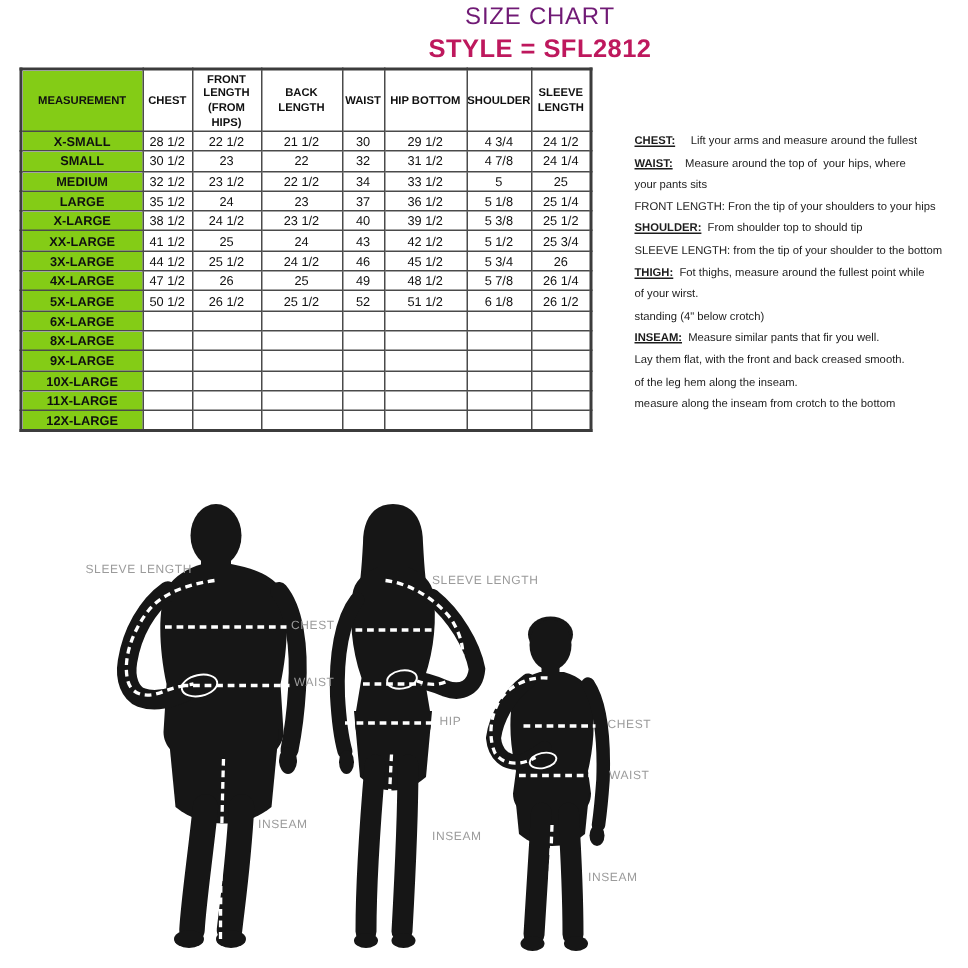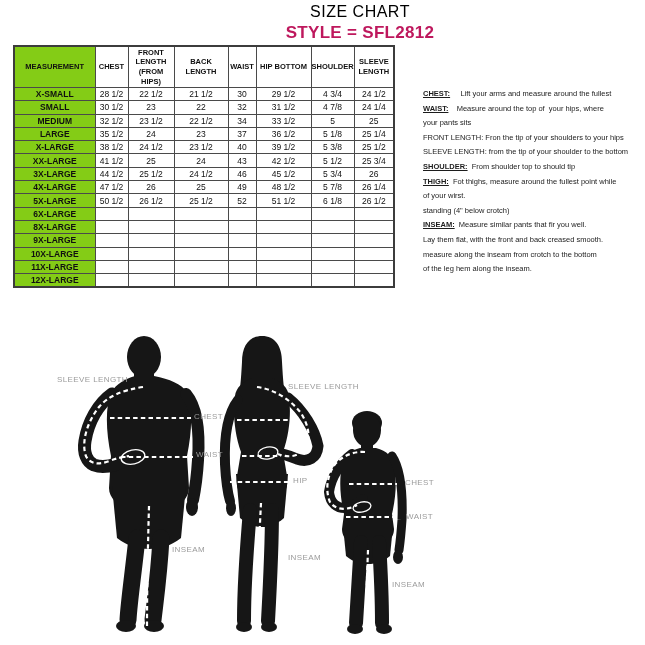--- a/index.html
+++ b/index.html
@@ -2,21 +2,21 @@
 <html><head>
 <meta charset="utf-8">
 <style>
   html,body{margin:0;padding:0;}
   body{
     width:645px;height:645px;position:relative;background:#ffffff;
     font-family:"Liberation Sans",sans-serif;color:#1a1a1a;overflow:hidden;
   }
   
   .title-wrap{position:absolute;left:225px;top:3px;width:270px;text-align:center;}
-  .title1{font-size:16px;color:#000000;letter-spacing:.5px;}
+  .title1{font-size:16px;color:#701a75;letter-spacing:.5px;}
   .title2{font-size:17px;font-weight:bold;color:#be185d;margin-top:2px;letter-spacing:.3px;}
   
   table.size-table{
     position:absolute;left:13px;top:45px;border-collapse:collapse;table-layout:fixed;
     border:2px solid #3c3c3c;background:#fff;
   }
   table.size-table th,table.size-table td{
     border:1px solid #4a4a4a;text-align:center;vertical-align:middle;padding:0;
     color:#101010;overflow:hidden;
   }
@@ -230,29 +230,29 @@
         <td></td>
       </tr>
     </tbody>
 </table>
 
 <div class="instructions">
     <div class="instr-line"><span class="instr-label">CHEST:</span>&nbsp;&nbsp;&nbsp;&nbsp;Lift your arms and measure around the fullest</div>
     <div class="instr-line"><span class="instr-label">WAIST:</span>&nbsp;&nbsp;&nbsp;Measure around the top of&nbsp; your hips, where</div>
     <div class="instr-line">your pants sits</div>
     <div class="instr-line">FRONT LENGTH: Fron the tip of your shoulders to your hips</div>
+    <div class="instr-line"><span class="instr-label">SHOULDER:</span> From shoulder top to should tip</div>
     <div class="instr-line">SLEEVE LENGTH: from the tip of your shoulder to the bottom</div>
-    <div class="instr-line"><span class="instr-label">SHOULDER:</span> From shoulder top to should tip</div>
     <div class="instr-line"><span class="instr-label">THIGH:</span> Fot thighs, measure around the fullest point while</div>
     <div class="instr-line">of your wirst.</div>
     <div class="instr-line">standing (4" below crotch)</div>
     <div class="instr-line"><span class="instr-label">INSEAM:</span> Measure similar pants that fir you well.</div>
     <div class="instr-line">Lay them flat, with the front and back creased smooth.</div>
+    <div class="instr-line">of the leg hem along the inseam.</div>
     <div class="instr-line">measure along the inseam from crotch to the bottom</div>
-    <div class="instr-line">of the leg hem along the inseam.</div>
   </div>
 
 <div class="figures">
   <svg width="645" height="315" viewBox="0 0 645 315">
 
     <g>
       <ellipse class="sil" cx="144" cy="27" rx="17" ry="21"></ellipse>
       <rect class="sil" x="134" y="40" width="20" height="16"></rect>
       <path class="sil" d="M135,46 L154,46 C170,49 181,54 187,62 C193,78 192,102 187,126 L189,158 C189,172 172,182 149,183 C126,182 109,172 109,158 L111,126 C106,102 105,78 111,62 C117,54 124,49 135,46 Z"></path>
       <path class="sil" d="M112,156 L186,156 L181,208 C171,216 160,219 149,219 C138,219 127,216 117,208 Z"></path>

